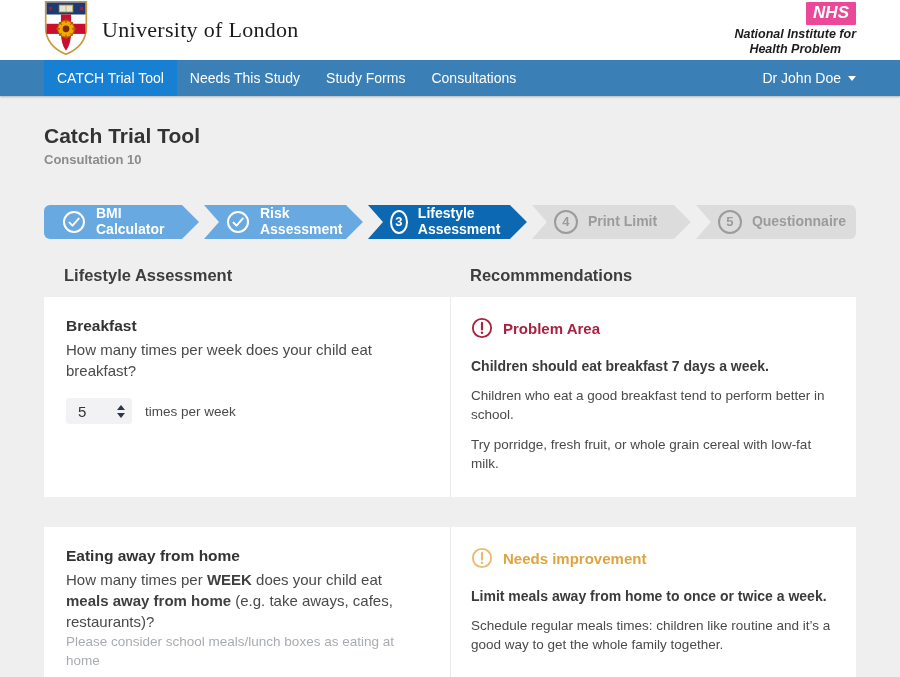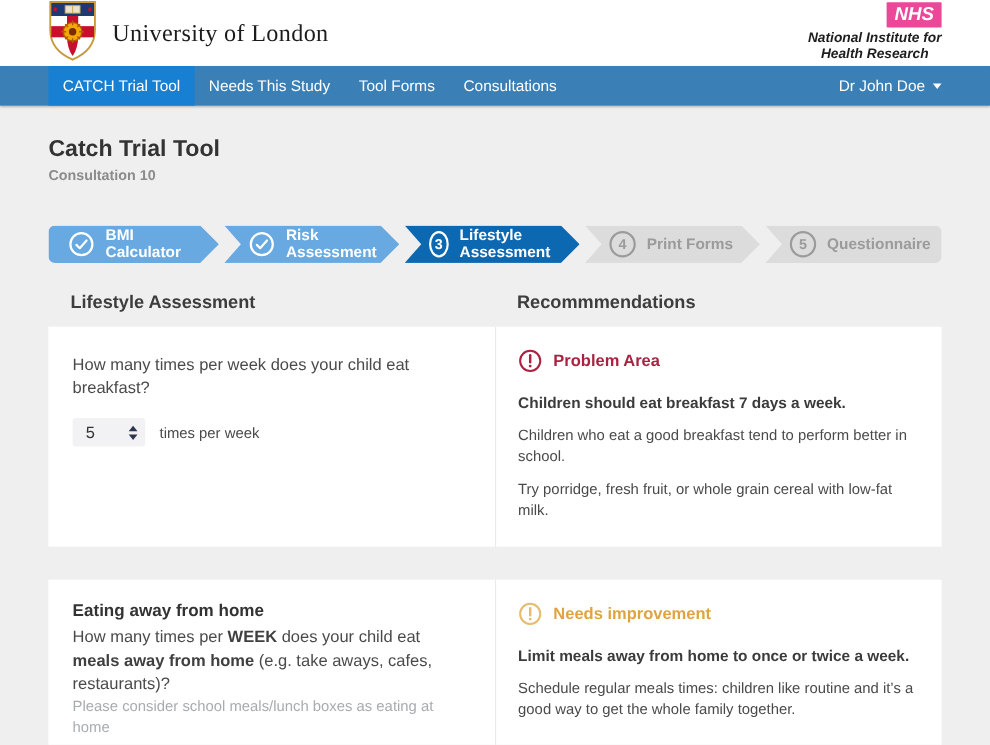--- a/index.html
+++ b/index.html
@@ -157,30 +157,30 @@
             <line x1="21" y1="39" x2="18" y2="42"></line>
         </g>
       </svg>
     </span>
     <span class="brand-title">University of London</span>
   </div>
   <div class="nhs-block">
     <span class="nhs-box">NHS</span>
     <div class="nhs-tagline">
       <div>National Institute for</div>
-      <div>Health Research</div>
+      <div>Health Problem</div>
     </div>
   </div>
 </header>
 
 <nav class="navbar">
   <div class="nav-left">
     <div class="nav-item active">CATCH Trial Tool</div>
     <div class="nav-item">Needs This Study</div>
-    <div class="nav-item">Tool Forms</div>
+    <div class="nav-item">Study Forms</div>
     <div class="nav-item">Consultations</div>
   </div>
   <div class="nav-user">
     <span>Dr John Doe</span>
     <span class="caret-down"></span>
   </div>
 </nav>
 
 <main class="content">
 
@@ -205,35 +205,36 @@
           </svg>
       </span>
       <span class="step-label">Risk Assessment</span>
     </div>
     <div class="step active">
       <span class="num-circle">3</span>
       <span class="step-label">Lifestyle Assessment</span>
     </div>
     <div class="step upcoming">
       <span class="num-circle">4</span>
-      <span class="step-label">Print Forms</span>
+      <span class="step-label">Print Limit</span>
     </div>
     <div class="step upcoming">
       <span class="num-circle">5</span>
       <span class="step-label">Questionnaire</span>
     </div>
   </div>
 
   <div class="col-headings">
     <h2>Lifestyle Assessment</h2>
     <h2>Recommmendations</h2>
   </div>
 
   <section class="card-row">
     <div class="cell">
+      <div class="q-title">Breakfast</div>
       <p class="q-text">How many times per week does your child eat breakfast?</p>
       <div class="input-row">
         <div class="num-input">
           <span class="num-value">5</span>
           <span class="spinner">
             <span class="spin-up"></span>
             <span class="spin-down"></span>
           </span>
         </div>
         <span class="unit-label">times per week</span>

